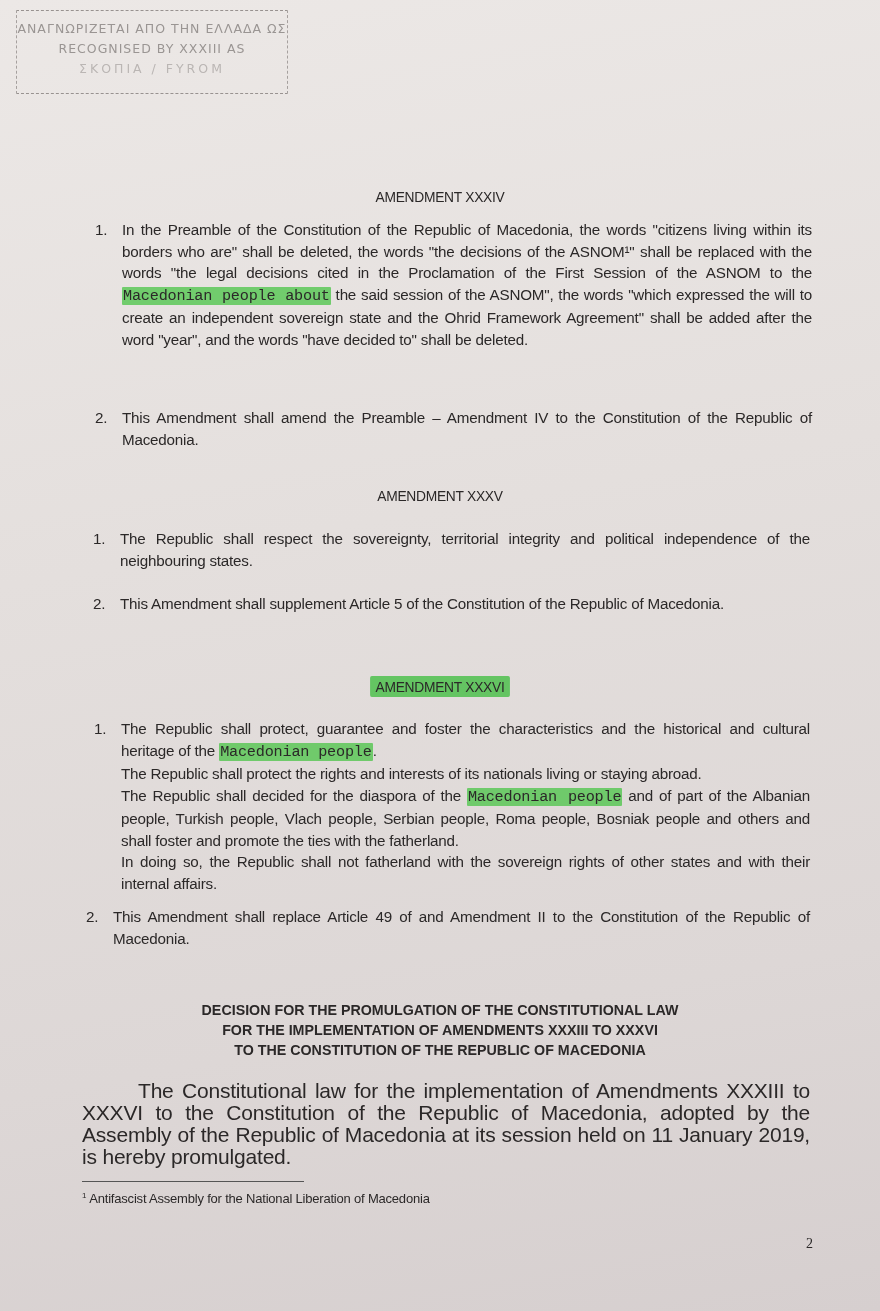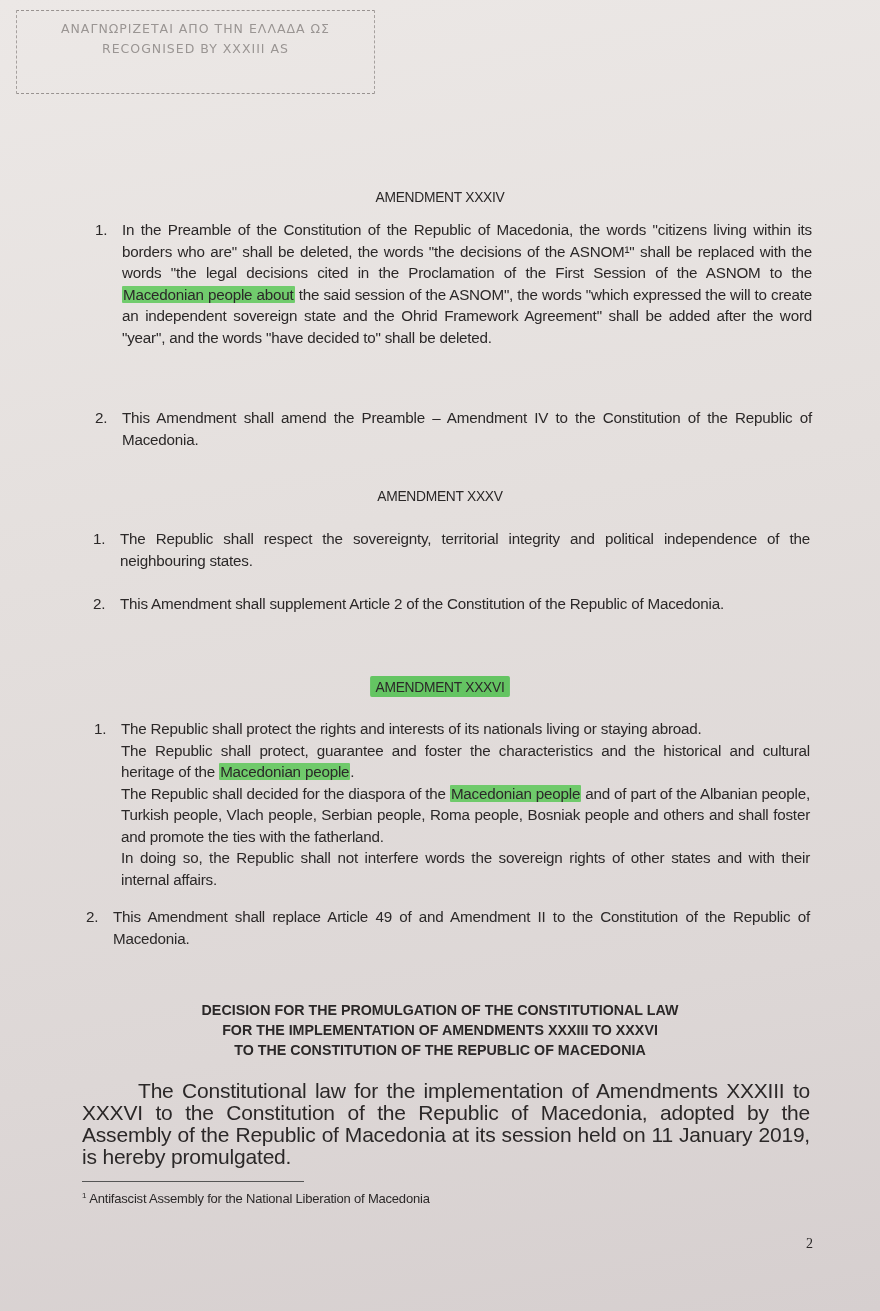--- a/index.html
+++ b/index.html
@@ -4,37 +4,37 @@
 <style>
   html, body { margin:0; padding:0; }
   body {
     width:880px; height:1311px; overflow:hidden;
     background: linear-gradient(170deg, #ece8e6 0%, #e4dfdd 40%, #ddd7d6 75%, #d6cfcf 100%);
     font-family: "Liberation Sans", sans-serif;
     color:#2b2828;
     position:relative;
   }
   .stamp {
-    position:absolute; left:16px; top:10px; width:359px; height:84px;
+    position:absolute; left:16px; top:10px; width:272px; height:84px;
     border-top:1px dashed #8a8482; border-bottom:1px dashed #8a8482;
     border-left:1px dashed #9a9492; border-right:1px dashed #9a9492;
     color:#8c8785; font-family:"DejaVu Sans", sans-serif;
     font-size:12.5px; text-align:center; letter-spacing:1px; line-height:20px;
     padding-top:8px; box-sizing:border-box; opacity:0.85;
   }
   .stamp div:nth-child(3){ opacity:0.6; letter-spacing:3px; }
   .heading {
     position:absolute; left:0; width:880px; text-align:center;
     font-size:15px; letter-spacing:-0.3px; transform:scaleX(0.92);
   }
   .hl {
     background:rgba(64,190,64,0.78);
     padding:2px 6px; border-radius:2px;
   }
-  .mark { background:rgba(74,196,70,0.75); border-radius:1px; padding:0 1px; }
+  .mark { background:rgba(74,196,70,0.75); border-radius:1px; padding:0 1px;font-family:Liberation Mono, monospace; }
   .item {
     position:absolute; font-size:15.2px; line-height:21.5px;
     text-align:justify; letter-spacing:-0.2px;
   }
   .num { position:absolute; left:-27px; top:0; }
   .decision {
     position:absolute; left:0; width:880px; text-align:center;
     font-weight:bold; font-size:15px; line-height:20px; transform:scaleX(0.95);
   }
   .para {
@@ -46,55 +46,56 @@
   .footnote { position:absolute; left:82px; top:1191px; font-size:13px; letter-spacing:-0.2px; }
   .footnote sup { font-size:8px; vertical-align:top; margin-right:3px; }
   .pagenum { position:absolute; left:806px; top:1236px; font-family:"Liberation Serif", serif; font-size:14px; }
 </style>
 </head>
 <body>
 
 <div class="stamp">
   <div>ΑΝΑΓΝΩΡΙΖΕΤΑΙ ΑΠΟ ΤΗΝ ΕΛΛΑΔΑ ΩΣ</div>
   <div>RECOGNISED BY XXXIII AS</div>
+  <div>ΣΚΟΠΙΑ / FYROM</div>
 </div>
 
 <div class="heading" style="top:188px;">AMENDMENT XXXIV</div>
 <div class="item" style="left:122px; top:219px; width:690px;">
   <span class="num">1.</span>
   <span>In the Preamble of the Constitution of the Republic of Macedonia, the words "citizens living within its borders who are" shall be deleted, the words "the decisions of the ASNOM¹" shall be replaced with the words "the legal decisions cited in the Proclamation of the First Session of the ASNOM to the </span><span class="mark">Macedonian people about</span><span> the said session of the ASNOM", the words "which expressed the will to create an independent sovereign state and the Ohrid Framework Agreement" shall be added after the word "year", and the words "have decided to" shall be deleted.</span>
 </div>
 <div class="item" style="left:122px; top:407px; width:690px;">
   <span class="num">2.</span>
   <span>This Amendment shall amend the Preamble – Amendment IV to the Constitution of the Republic of Macedonia.</span>
 </div>
 
 <div class="heading" style="top:487px;">AMENDMENT XXXV</div>
 <div class="item" style="left:120px; top:528px; width:690px;">
   <span class="num">1.</span>
   <span>The Republic shall respect the sovereignty, territorial integrity and political independence of the neighbouring states.</span>
 </div>
 <div class="item" style="left:120px; top:593px; width:690px;">
   <span class="num">2.</span>
-  <span>This Amendment shall supplement Article 2 of the Constitution of the Republic of Macedonia.</span>
+  <span>This Amendment shall supplement Article 5 of the Constitution of the Republic of Macedonia.</span>
 </div>
 
 <div class="heading" style="top:678px;">
   <span class="hl">AMENDMENT XXXVI</span>
 </div>
 <div class="item" style="left:121px; top:718px; width:689px; text-align:left;">
   <span class="num">1.</span>
-  <div>The Republic shall protect the rights and interests of its nationals living or staying abroad.</div>
   <div style="text-align:justify;">
     <span>The Republic shall protect, guarantee and foster the characteristics and the historical and cultural heritage of the </span><span class="mark">Macedonian people</span><span>.</span>
   </div>
+  <div>The Republic shall protect the rights and interests of its nationals living or staying abroad.</div>
   <div style="text-align:justify;">
     <span>The Republic shall decided for the diaspora of the </span><span class="mark">Macedonian people</span><span> and of part of the Albanian people, Turkish people, Vlach people, Serbian people, Roma people, Bosniak people and others and shall foster and promote the ties with the fatherland.</span>
   </div>
-  <div style="text-align:justify;">In doing so, the Republic shall not interfere words the sovereign rights of other states and with their internal affairs.</div>
+  <div style="text-align:justify;">In doing so, the Republic shall not fatherland with the sovereign rights of other states and with their internal affairs.</div>
 </div>
 <div class="item" style="left:113px; top:906px; width:697px;">
   <span class="num">2.</span>
   <span>This Amendment shall replace Article 49 of and Amendment II to the Constitution of the Republic of Macedonia.</span>
 </div>
 
 <div class="decision" style="top:1000px;">
   <div>DECISION FOR THE PROMULGATION OF THE CONSTITUTIONAL LAW</div>
   <div>FOR THE IMPLEMENTATION OF AMENDMENTS XXXIII TO XXXVI</div>
   <div>TO THE CONSTITUTION OF THE REPUBLIC OF MACEDONIA</div>

